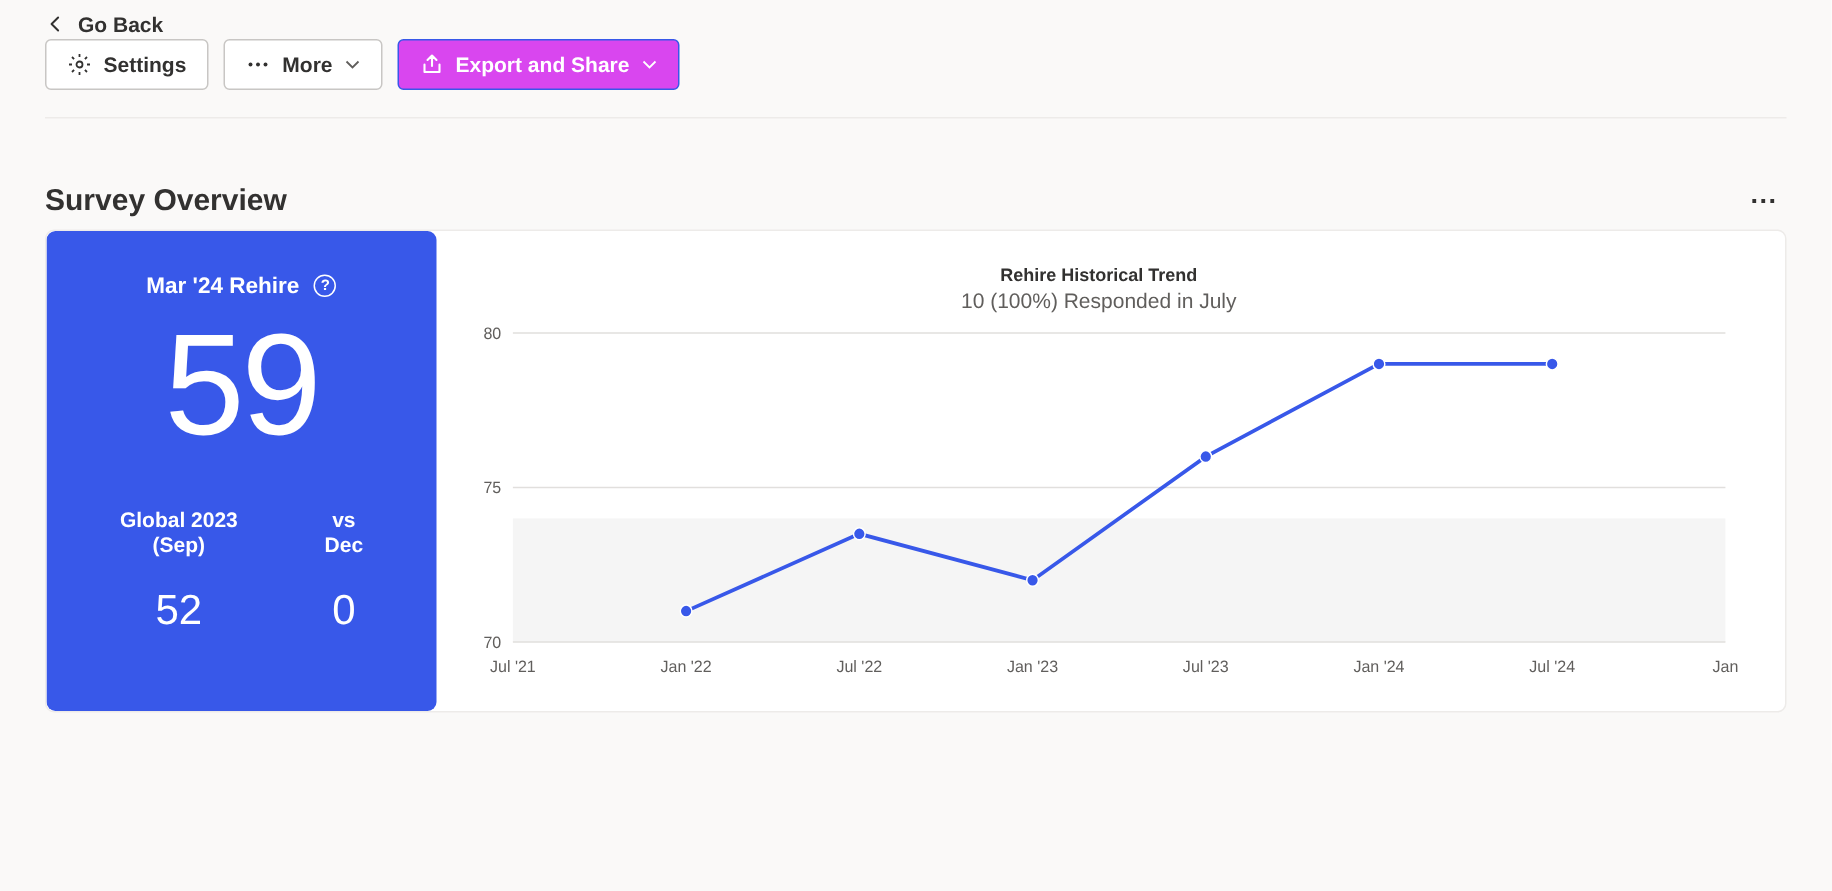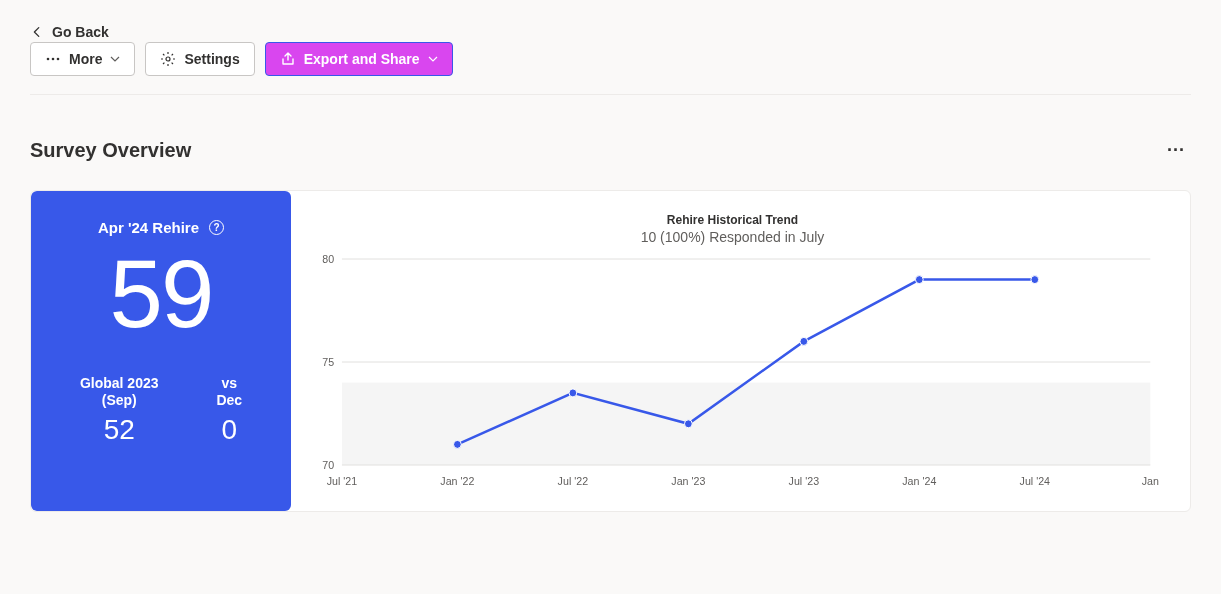--- a/index.html
+++ b/index.html
@@ -4,21 +4,21 @@
 <style>
   * { box-sizing: border-box; }
   body {
     margin: 0;
     font-family: "Segoe UI", -apple-system, sans-serif;
     background: #faf9f8;
     color: #323130;
     font-size: 14px;
   }
   .page {
-    padding: 24px 30px 30px 30px;
+    padding: 8px 30px 30px 30px;
   }
   .goback {
     display: inline-flex;
     align-items: center;
     gap: 8px;
     font-size: 14px;
     color: #323130;
     cursor: pointer;
     font-weight: 600;
   }
@@ -59,21 +59,21 @@
     border-color: #3858e9;
     color: #fff;
   }
   .btn svg.icon { width: 16px; height: 16px; }
   .chev { width: 10px; height: 10px; }
   .section-head {
     display: flex;
     justify-content: space-between;
     align-items: center;
     margin-top: 44px;
-    margin-bottom: 28px;
+    margin-bottom: 7px;
   }
   .section-title {
     font-size: 20px;
     font-weight: 700;
   }
   .ellipsis { font-size: 18px; font-weight: 700; cursor: pointer; padding: 0 6px;}
   .overview {
     display: flex;
     border: 1px solid #edebe9;
     border-radius: 6px;
@@ -108,21 +108,21 @@
   }
   .score-compare {
     display: flex;
     width: 100%;
     justify-content: space-around;
   }
   .cmp-col {
     display: flex;
     flex-direction: column;
     align-items: center;
-    gap: 6px;
+    gap: 20px;
     justify-content: flex-end;
   }
   .cmp-label { font-size: 14px; font-weight: 600; line-height: 1.2; }
   .cmp-val { font-size: 28px; font-weight: 400; }
   .chart-panel {
     flex: 1;
     padding: 22px 30px 18px 14px;
   }
   .chart-title {
     text-align: center;
@@ -161,35 +161,35 @@
     <svg viewBox="0 0 16 16">
         <path d="M10 3 L5 8 L10 13" stroke="#323130" stroke-width="1.5" fill="none" stroke-linecap="round" stroke-linejoin="round"></path>
       </svg>
     <span>Go Back</span>
   </div>
 
   <div class="header-row">
     <div class="actions">
       <button class="btn">
         <svg class="icon" viewBox="0 0 16 16">
+            <circle cx="8" cy="8" r="2" fill="none" stroke="#323130" stroke-width="1.2"></circle>
+            <path d="M8 1v2M8 13v2M1 8h2M13 8h2M3 3l1.4 1.4M11.6 11.6L13 13M13 3l-1.4 1.4M4.4 11.6L3 13" stroke="#323130" stroke-width="1.2"></path>
+          </svg>
+        <span>Settings</span>
+      </button>
+      <button class="btn">
+        <svg class="icon" viewBox="0 0 16 16">
             <circle cx="3" cy="8" r="1.3" fill="#323130"></circle>
             <circle cx="8" cy="8" r="1.3" fill="#323130"></circle>
             <circle cx="13" cy="8" r="1.3" fill="#323130"></circle>
           </svg>
         <span>More</span>
         <svg class="chev" viewBox="0 0 10 10">
             <path d="M1 3 L5 7 L9 3" stroke="#605e5c" stroke-width="1.2" fill="none"></path>
           </svg>
-      </button>
-      <button class="btn">
-        <svg class="icon" viewBox="0 0 16 16">
-            <circle cx="8" cy="8" r="2" fill="none" stroke="#323130" stroke-width="1.2"></circle>
-            <path d="M8 1v2M8 13v2M1 8h2M13 8h2M3 3l1.4 1.4M11.6 11.6L13 13M13 3l-1.4 1.4M4.4 11.6L3 13" stroke="#323130" stroke-width="1.2"></path>
-          </svg>
-        <span>Settings</span>
       </button>
       <button class="btn primary">
         <svg class="icon" viewBox="0 0 16 16">
             <path d="M3 8v5h10V8M8 2v7M5 5l3-3 3 3" stroke="#fff" stroke-width="1.4" fill="none" stroke-linecap="round" stroke-linejoin="round"></path>
           </svg>
         <span>Export and Share</span>
         <svg class="chev" viewBox="0 0 10 10">
             <path d="M1 3 L5 7 L9 3" stroke="#fff" stroke-width="1.2" fill="none"></path>
           </svg>
       </button>
@@ -198,21 +198,21 @@
 
   <div class="section-head">
     <div class="section-title">Survey Overview</div>
     <div class="ellipsis">···</div>
   </div>
 
   <div class="overview">
 
     <div class="score-card">
       <div class="score-label">
-        <span>Apr '24 Rehire</span>
+        <span>Mar '24 Rehire</span>
         <span class="qicon">?</span>
       </div>
       <div class="big-score">59</div>
       <div class="score-compare">
         <div class="cmp-col">
           <div class="cmp-label">
             <span>Global 2023</span><br>
             <span>(Sep)</span>
           </div>
           <div class="cmp-val">52</div>

